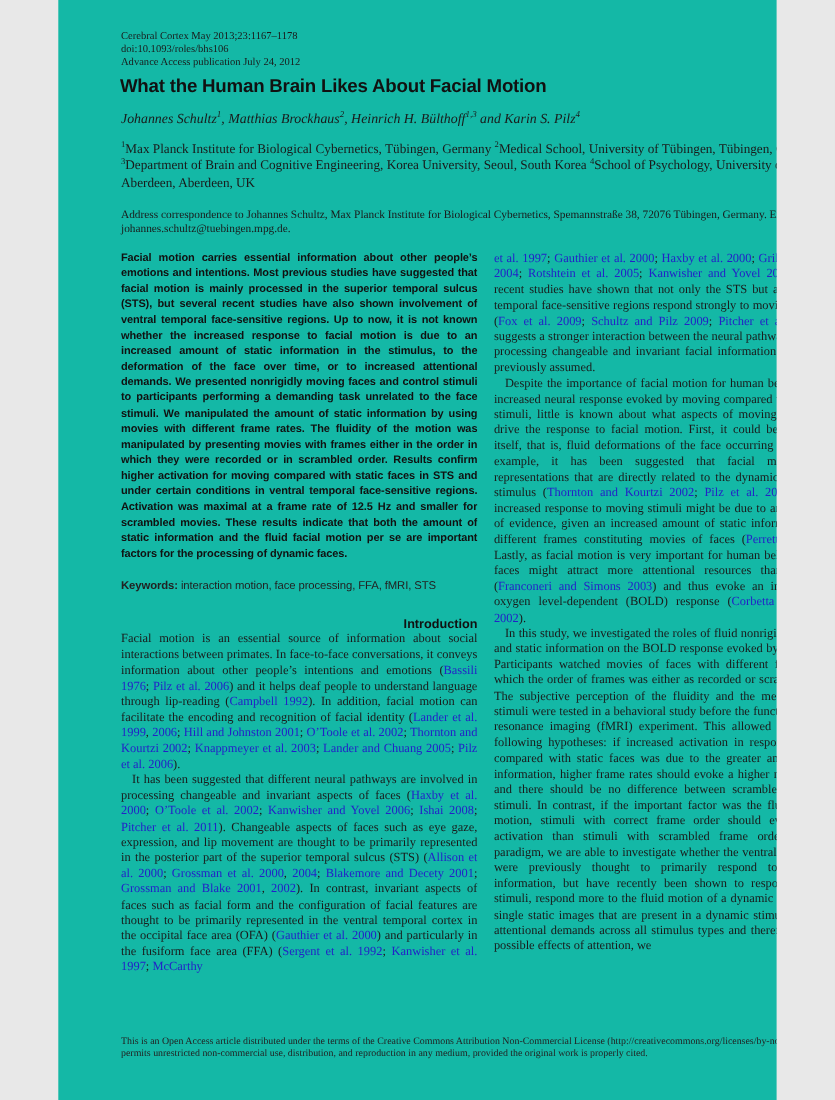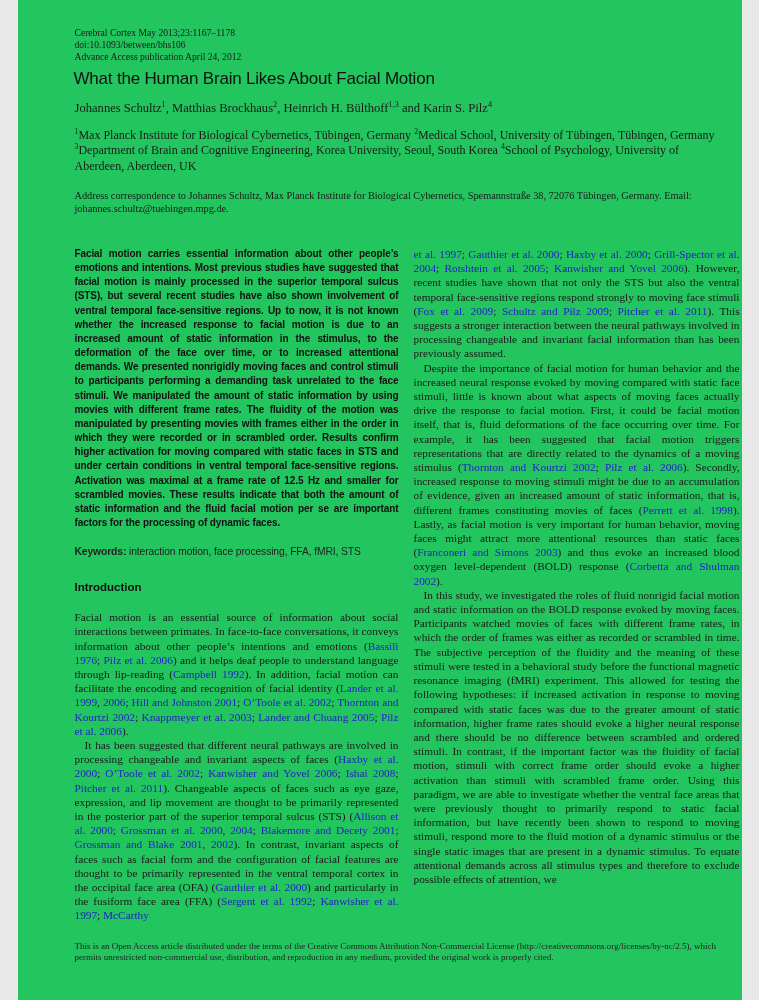--- a/index.html
+++ b/index.html
@@ -1,67 +1,67 @@
 <!DOCTYPE html>
 <html><head>
 <meta charset="utf-8">
 <style>
   html,body { margin:0; padding:0; background:#e8e8e8; }
   .page {
-    position:relative; width:724px; height:1000px; margin:0 auto;
-    background:#22c55e; color:#1a1a1a; overflow:hidden;
+    position:relative; width:653px; height:1000px; margin:0 auto;
+    background:#14b8a6; color:#1a1a1a; overflow:hidden;
     font-family:"Liberation Serif", serif;
   }
   .header { position:absolute; left:57px; top:27px; font-size:9.6px; line-height:12.2px; color:#1a1a1a; }
   .title {
     position:absolute; left:56px; top:69px; margin:0;
-    font-family:"Liberation Sans", sans-serif; font-weight:normal; font-size:17px;
+    font-family:"Liberation Sans", sans-serif; font-weight:bold; font-size:17px;
     letter-spacing:-0.2px; color:#111;text-align:center;
   }
-  .authors { position:absolute; left:57px; top:101px; font-size:12.6px; }
+  .authors { position:absolute; left:57px; top:101px; font-size:12.6px;font-style:italic; }
   .affiliations { position:absolute; left:57px; top:128px; width:654px; font-size:12px; line-height:15.4px; }
   .correspondence { position:absolute; left:57px; top:190px; width:664px; font-size:10.3px; line-height:12.6px; }
-  .col { position:absolute; top:247px; overflow:hidden; }
+  .col { position:absolute; top:228px; overflow:hidden; }
   .col-left  { left:57px;  width:324px; max-height:698px; }
   .col-right { left:396px; width:326px; max-height:712px; }
   p { margin:0; }
   .abstract {
     font-family:"Liberation Sans", sans-serif; font-weight:bold;
     font-size:10px; line-height:14.15px; letter-spacing:-0.1px;
     text-align:justify; color:#111;
   }
   .keywords {
     margin-top:16px; font-family:"Liberation Sans", sans-serif;
     font-size:10.3px; letter-spacing:-0.1px; color:#222;
   }
   .section-heading {
-    margin:24px 0 17px 0; font-family:"Liberation Sans", sans-serif;
-    font-weight:bold; font-size:11.5px; color:#111;
+    margin:24px 0 0 0; font-family:"Liberation Sans", sans-serif;
+    font-weight:bold; font-size:11.5px; color:#111;text-align:right;
   }
   .body-par { font-size:11.3px; line-height:14.2px; text-align:justify; }
   .body-par.indent { text-indent:10px; }
   .b { font-weight:bold; }
   .link { color:#2322c8; }
   sup { font-size:0.65em; line-height:0; }
   .footer { position:absolute; left:57px; top:941px; width:670px; font-size:9px; line-height:11.4px; color:#222; }
   .sidebar {
     position:absolute; left:727px; top:280px; height:470px;
     writing-mode:vertical-rl; text-orientation:sideways;
     font-size:10px; letter-spacing:0.2px; white-space:nowrap; color:#222;
   }
 </style>
 </head>
 <body>
 
 <div class="page">
 
   <div class="header">
     <div>Cerebral Cortex May 2013;23:1167–1178</div>
-    <div>doi:10.1093/between/bhs106</div>
-    <div>Advance Access publication April 24, 2012</div>
+    <div>doi:10.1093/roles/bhs106</div>
+    <div>Advance Access publication July 24, 2012</div>
   </div>
 
   <h1 class="title">What the Human Brain Likes About Facial Motion</h1>
 
   <div class="authors"><span>Johannes Schultz</span><sup>1</sup><span>, Matthias Brockhaus</span><sup>2</sup><span>, Heinrich H. Bülthoff</span><sup>1,3</sup><span> and Karin S. Pilz</span><sup>4</sup></div>
 
   <div class="affiliations"><sup>1</sup><span>Max Planck Institute for Biological Cybernetics, Tübingen, Germany </span><sup>2</sup><span>Medical School, University of Tübingen, Tübingen, Germany </span><sup>3</sup><span>Department of Brain and Cognitive Engineering, Korea University, Seoul, South Korea </span><sup>4</sup><span>School of Psychology, University of Aberdeen, Aberdeen, UK</span></div>
 
   <div class="correspondence">Address correspondence to Johannes Schultz, Max Planck Institute for Biological Cybernetics, Spemannstraße 38, 72076 Tübingen, Germany. Email: johannes.schultz@tuebingen.mpg.de.</div>
 

